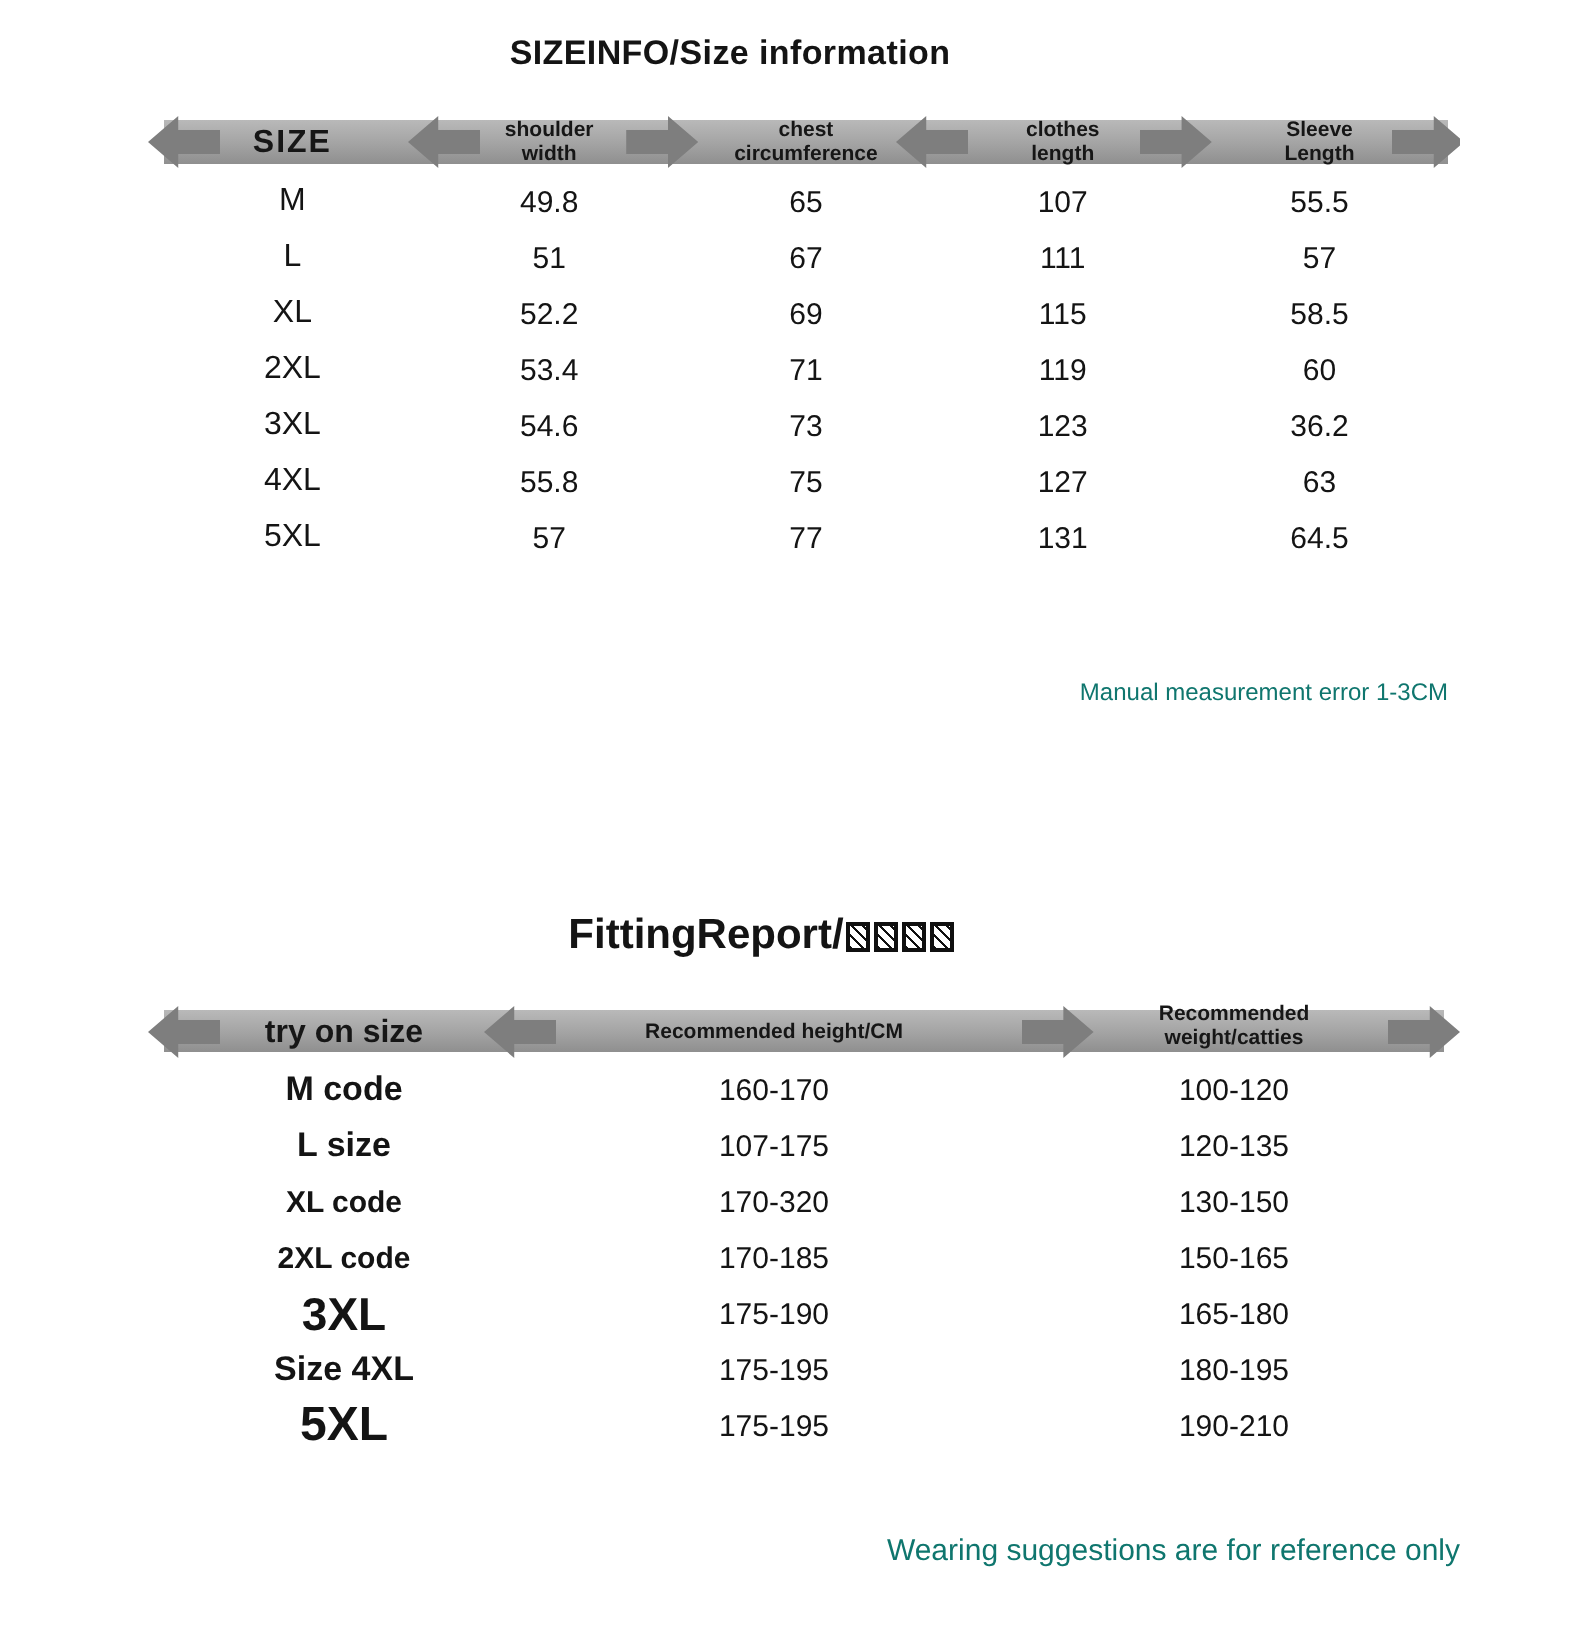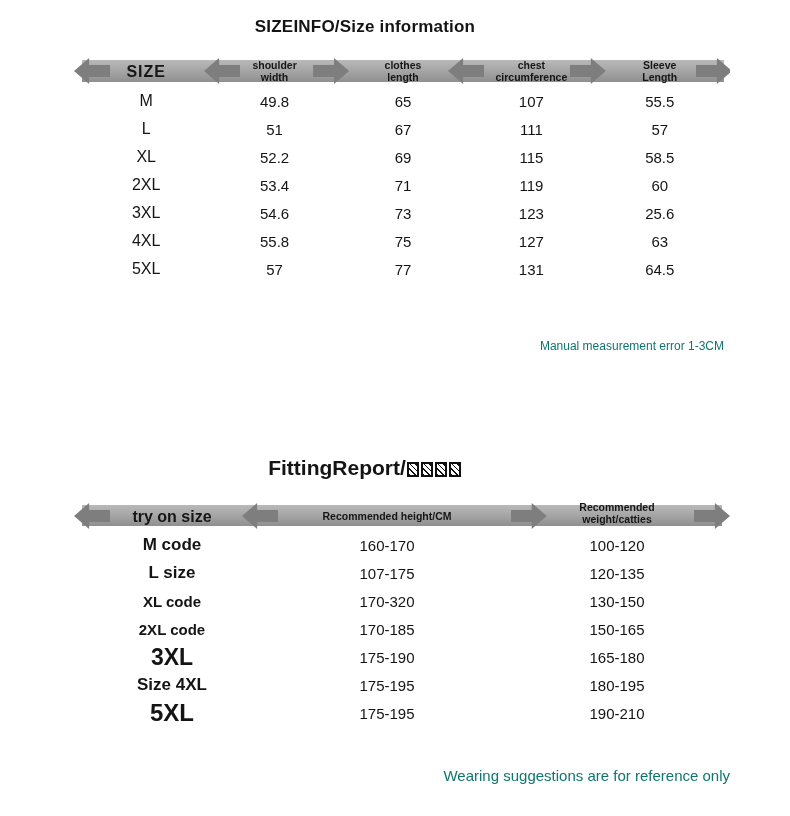--- a/index.html
+++ b/index.html
@@ -2,21 +2,21 @@
 <html><head>
 <meta charset="utf-8">
 <style>
   html,body { margin:0; padding:0; background:#ffffff; }
   body { font-family:"Liberation Sans", sans-serif; color:#141414; }
   .canvas { position:relative; width:730px; height:816px; background:#fff; overflow:hidden; }
 
   .main-title { position:absolute; top:17px; left:0; width:100%;
     text-align:center; font-size:17px; font-weight:bold; letter-spacing:.2px; }
 
-  .fit-title { position:absolute; top:456px; left:0; width:100%;
+  .fit-title { position:absolute; top:456px; left:16px; width:100%;
     text-align:center; font-size:21px; font-weight:bold; }
   .tofu { display:inline-block; width:12px; height:15px; margin:0 1px;
     border:2px solid #101010; vertical-align:-2px; box-sizing:border-box;
     background:repeating-linear-gradient(45deg,#101010 0 1px,transparent 1px 4px); }
 
   .tbl { position:absolute; left:82px; }
   .tbl1 { top:60px; width:642px; }
   .tbl2 { top:505px; width:640px; }
 
   .ribbon { position:relative; height:22px;
@@ -69,24 +69,24 @@
       <span class="arr l" style="left:-8px"></span>
       <span class="arr l" style="left:19%"></span>
       <span class="arr" style="left:36%"></span>
       <span class="arr l" style="left:57%"></span>
       <span class="arr" style="left:76%"></span>
       <span class="arr" style="right:-8px"></span>
       <div class="hgrid">
         <div class="hcell big">SIZE</div>
         <div class="hcell">shoulder
 width</div>
+        <div class="hcell">chest
+circumference</div>
         <div class="hcell">clothes
 length</div>
-        <div class="hcell">chest
-circumference</div>
         <div class="hcell">Sleeve
 Length</div>
       </div>
     </div>
     <div class="tbody">
       <div class="row">
         <div class="cell lbl">M</div>
         <div class="cell">49.8</div>
         <div class="cell">65</div>
         <div class="cell">107</div>
@@ -111,21 +111,21 @@
         <div class="cell">53.4</div>
         <div class="cell">71</div>
         <div class="cell">119</div>
         <div class="cell">60</div>
       </div>
       <div class="row">
         <div class="cell lbl">3XL</div>
         <div class="cell">54.6</div>
         <div class="cell">73</div>
         <div class="cell">123</div>
-        <div class="cell">25.6</div>
+        <div class="cell">36.2</div>
       </div>
       <div class="row">
         <div class="cell lbl">4XL</div>
         <div class="cell">55.8</div>
         <div class="cell">75</div>
         <div class="cell">127</div>
         <div class="cell">63</div>
       </div>
       <div class="row">
         <div class="cell lbl">5XL</div>

